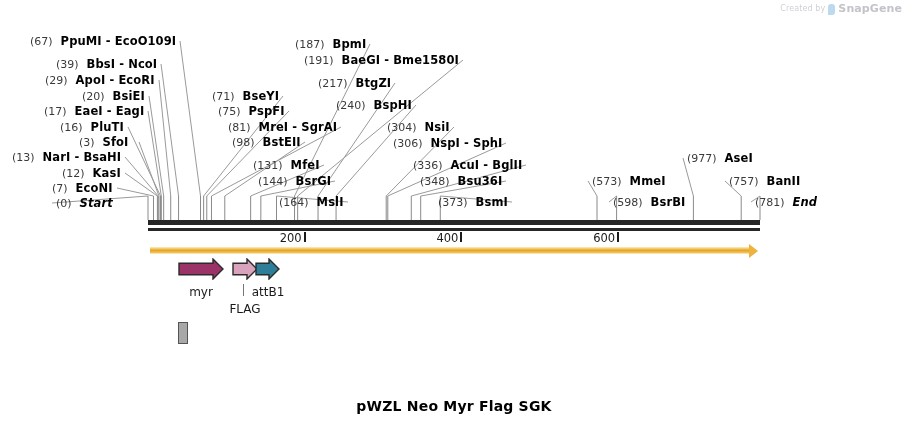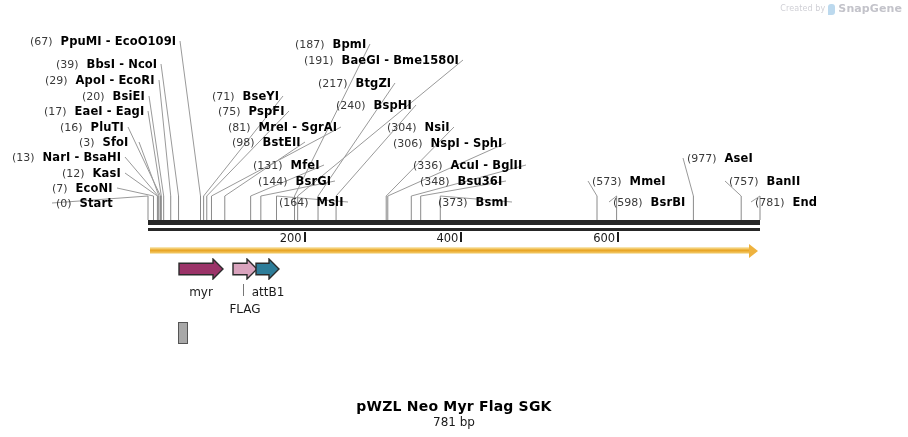--- a/index.html
+++ b/index.html
@@ -59,21 +59,21 @@
     font-size: 11.5px;
     line-height: 12px;
     font-weight: bold;
     color: #000;
   }
   .enz .pos {
     font-weight: normal;
     color: #3a3a3a;
     font-size: 11px;
   }
-  .enz.italic .nm { }
+  .enz.italic .nm { font-style: italic; }
   .enz .nm { letter-spacing: .1px; }
 
   
   #leaders { position: absolute; left:0; top:0; }
 
   
   .backbone {
     position: absolute;
     background: #262626;
   }
@@ -301,15 +301,14 @@
         <svg width="25" height="22" viewBox="0 0 25 22">
           <path d="M1,5.279999999999999 L14,5.279999999999999 L14,1 L24,11 L14,21 L14,16.72 L1,16.72 Z" fill="#2E7D99" stroke="#2b2b2b" stroke-width="1.4" stroke-linejoin="miter"></path>
         </svg>
       </div>
       <div class="feat-label" style="left: 242px; top: 285px; width: 52px;">attB1</div>
     </div>
 
   <div class="kozak-box" id="kozak-box" style="left: 178px; top: 322px; width: 10px; height: 22px; background: rgb(168, 168, 168);"></div>
 
   <div class="plasmid-title" style="top:398px;">pWZL Neo Myr Flag SGK</div>
-  <div class="plasmid-size" style="top:415px;">781 bp</div>
 
 </div>
 
 </body></html>

